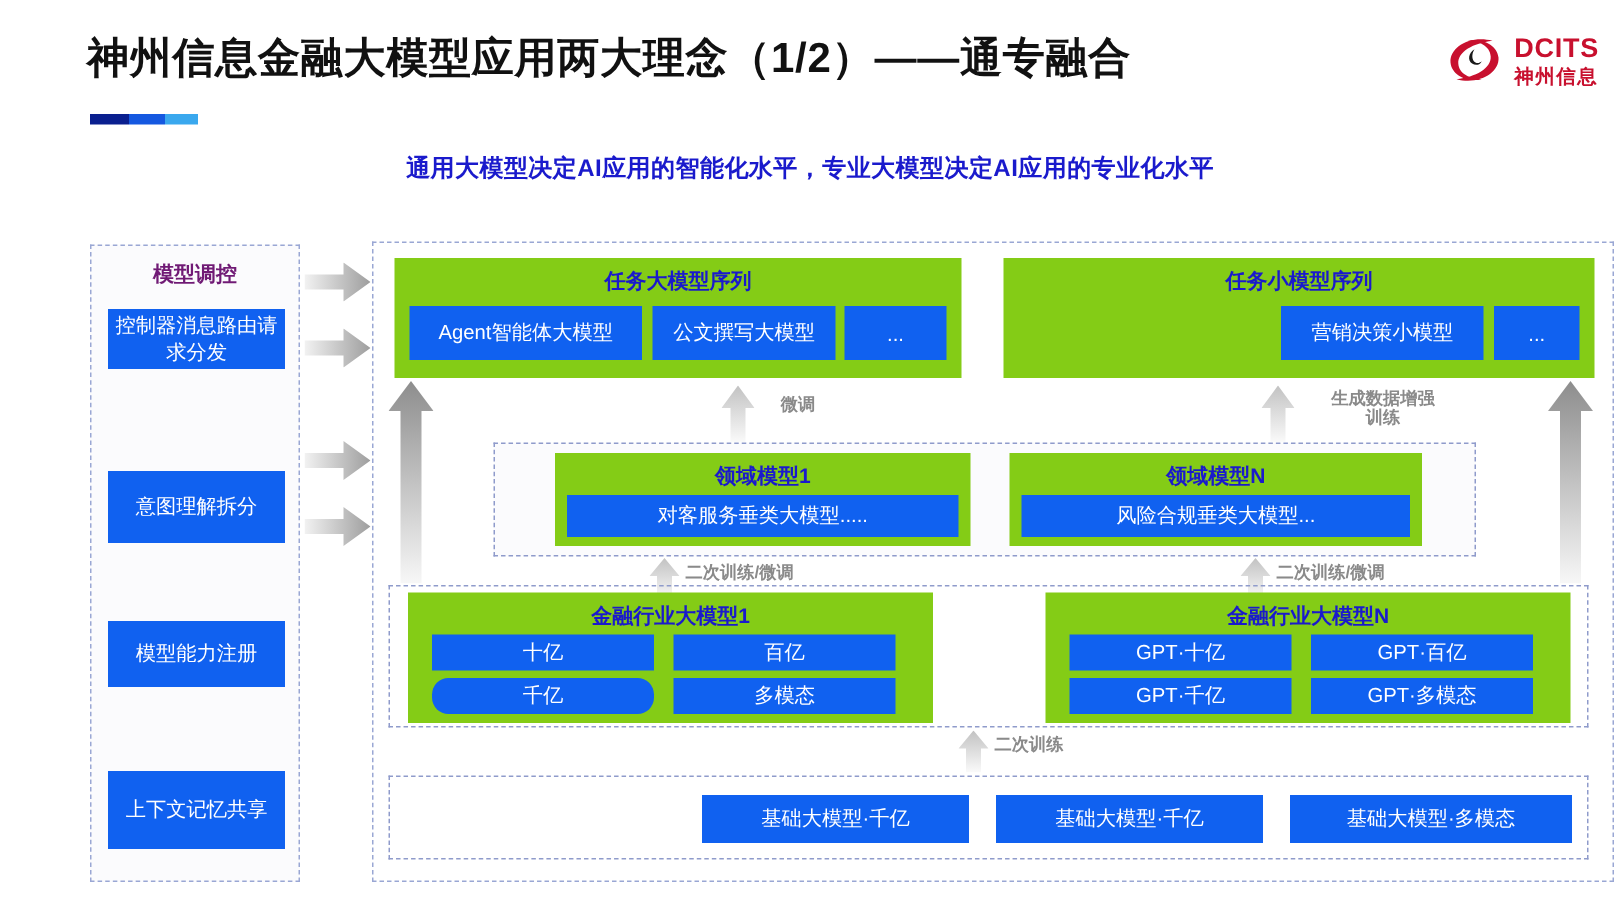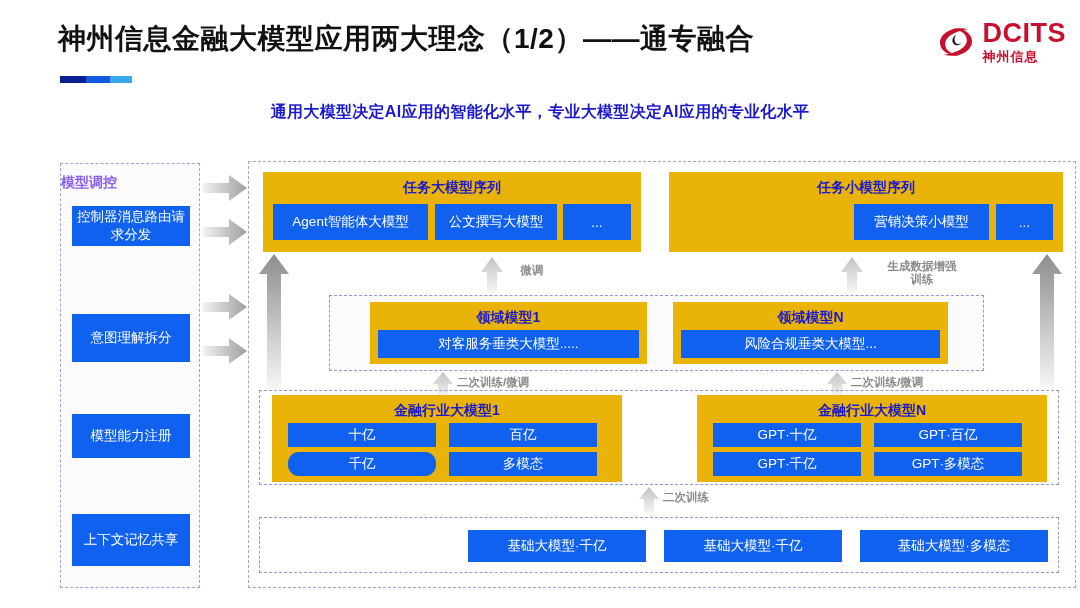--- a/index.html
+++ b/index.html
@@ -33,34 +33,34 @@
     letter-spacing:.3px;
   }
 
   
   .logo{
     position:absolute;right:14px;top:20px;
     display:flex;align-items:center;gap:7px;
   }
   .logo-mark{width:40px;height:40px;flex:0 0 auto;}
   .logo-text{display:flex;flex-direction:column;line-height:1;}
-  .logo-en{font-size:27px;font-weight:bold;color:#c8102e;letter-spacing:.5px;}
+  .logo-en{font-size:18px;font-weight:bold;color:#c8102e;letter-spacing:.5px;}
   .logo-cn{font-size:13px;font-weight:bold;color:#c8102e;letter-spacing:1px;margin-top:3px;}
 
   
   .ctrl-panel{
     position:absolute;left:60px;top:163px;
     width:140px;height:425px;
     border:1px dashed #9aa7d4;
     background:#fbfbfd;
     box-sizing:border-box;
   }
   .ctrl-title{
-    text-align:left;font-size:14px;font-weight:bold;
-    color:#8b5cf6;margin-top:10px;
+    text-align:center;font-size:14px;font-weight:bold;
+    color:#701a75;margin-top:10px;
   }
   .ctrl-box{
     position:absolute;left:11px;width:118px;
     background:#1061f0;color:#fff;
     font-size:13.5px;line-height:18px;
     display:flex;align-items:center;justify-content:center;
     text-align:center;box-sizing:border-box;padding:4px 5px;
   }
 
   
@@ -70,21 +70,21 @@
   
   .main-area{
     position:absolute;left:248px;top:161px;
     width:828px;height:427px;
     border:1px dashed #9aa7d4;
     box-sizing:border-box;
   }
 
   
   .lightcard{
-    position:absolute;background:#eab308;box-sizing:border-box;
+    position:absolute;background:#84cc16;box-sizing:border-box;
   }
   .card-head{
     text-align:center;font-size:14px;font-weight:bold;color:#1a1acc;
     padding-top:7px;
   }
   .blue{
     background:#1061f0;color:#ffffff;
     display:flex;align-items:center;justify-content:center;
     font-size:13.5px;box-sizing:border-box;text-align:center;
     position:absolute;

